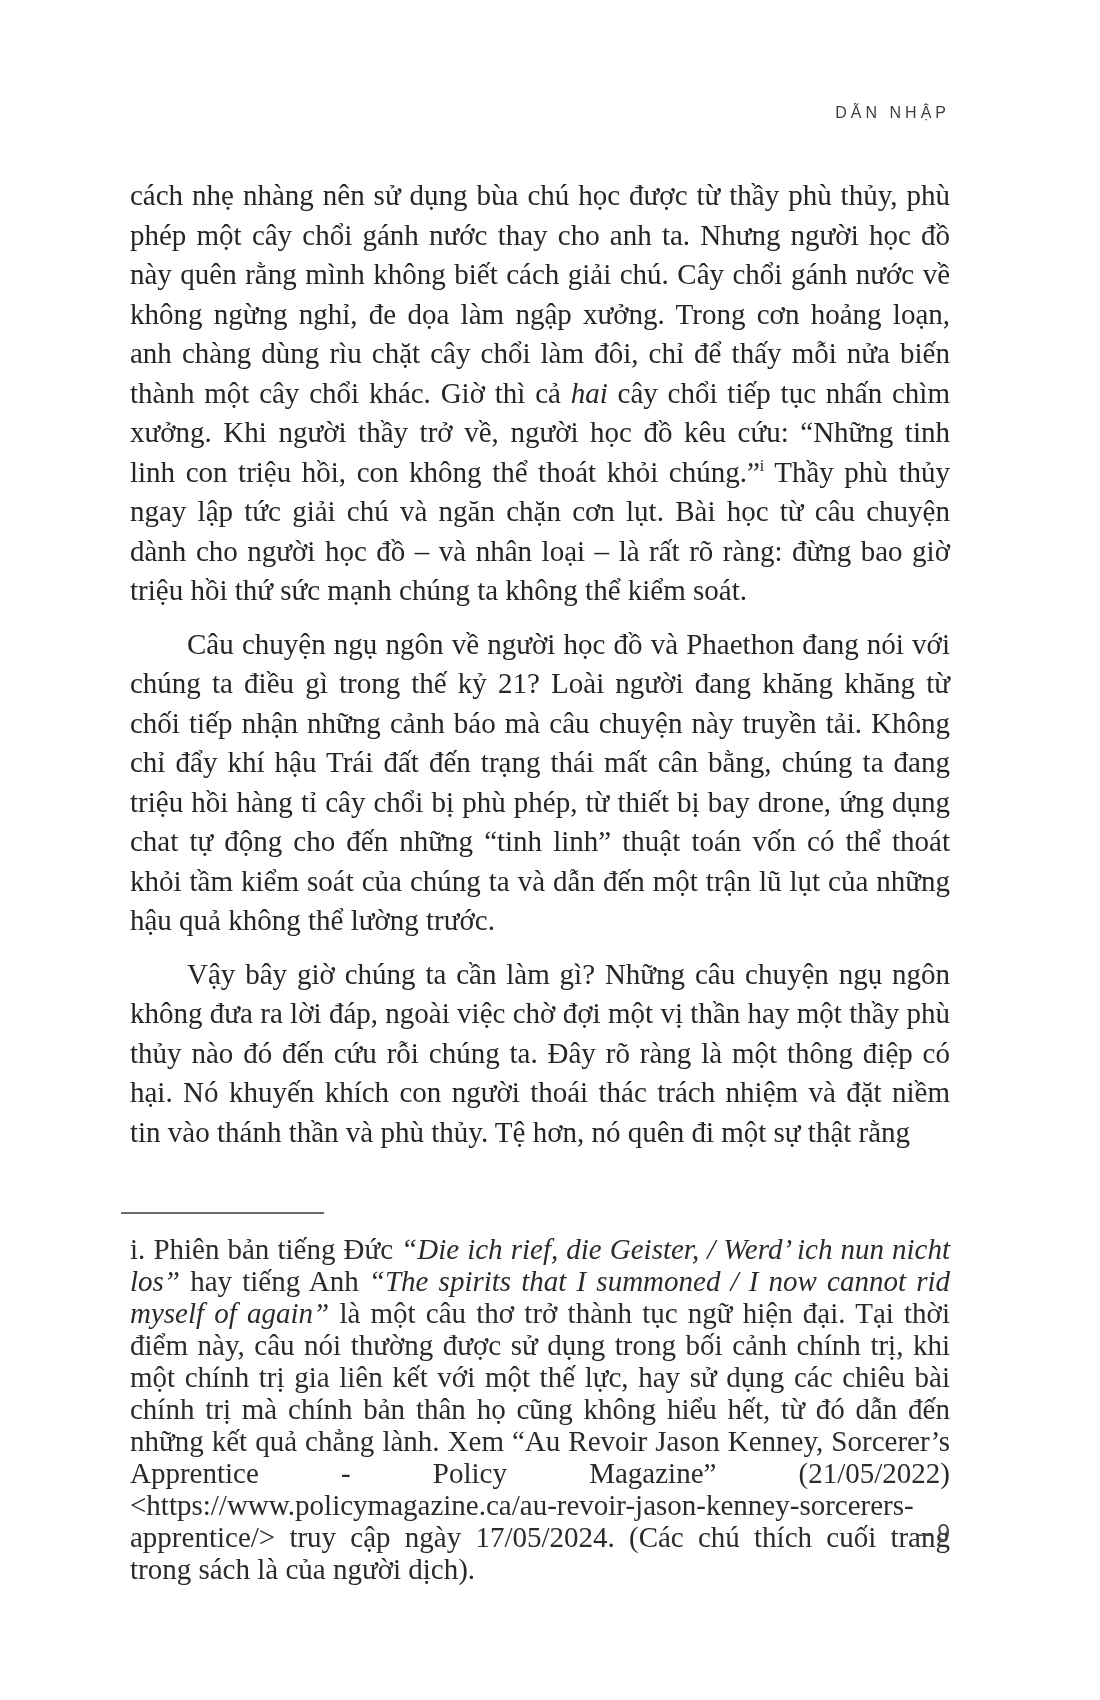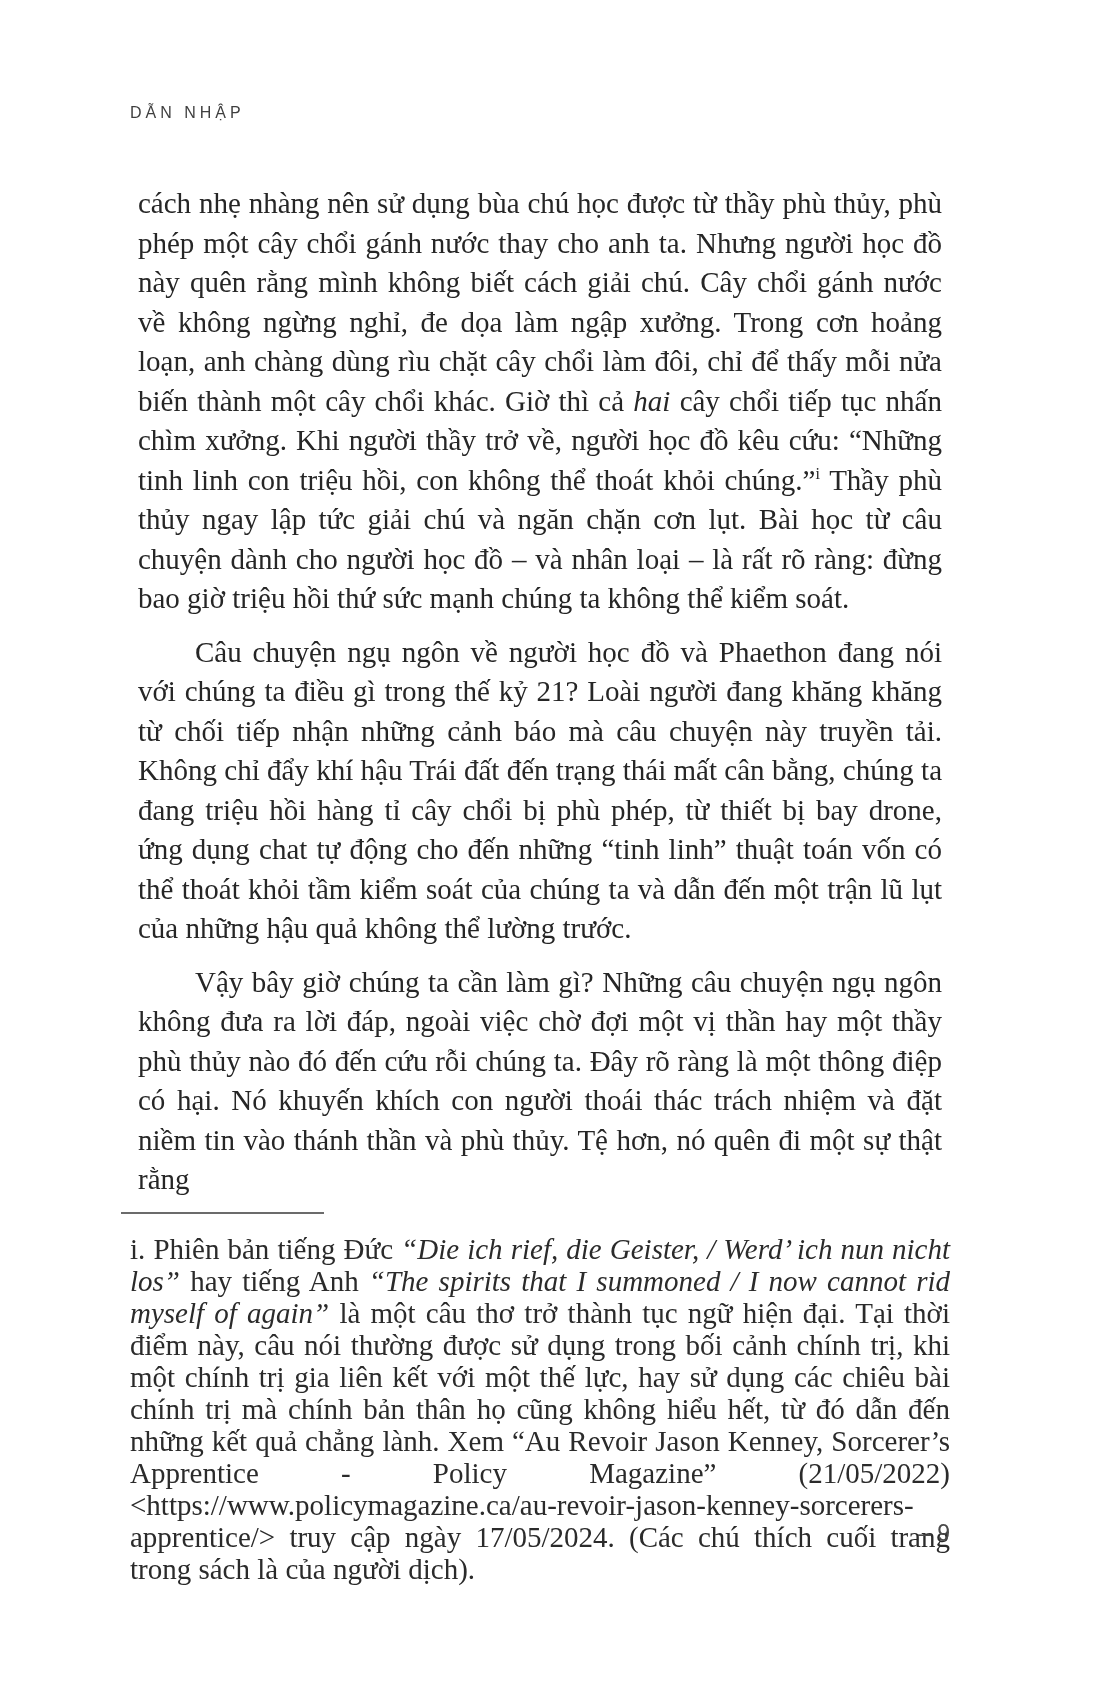--- a/index.html
+++ b/index.html
@@ -10,38 +10,38 @@
     background: #ffffff;
     font-family: "Liberation Serif", "DejaVu Serif", serif;
     color: #262626;
     overflow: hidden;
   }
   .running-header {
     position: absolute;
     top: 104px;
     left: 130px;
     width: 820px;
-    text-align: left;
+    text-align: right;
     font-family: "Liberation Sans", "DejaVu Sans", sans-serif;
     font-size: 16px;
     letter-spacing: 4px;
     font-weight: 400;
     color: #3f3f3f;
   }
   .body-text {
     position: absolute;
     top: 176px;
     left: 130px;
     width: 820px;
     font-size: 29px;
     line-height: 39.5px;
     text-align: justify;
     color: #262626;
   }
-  .para { margin: 8px; }
+  .para { margin: 0; }
   .para + .para { margin-top: 14px; text-indent: 57px; }
   .para em { font-style: italic; }
   .para sup { font-size: 0.55em; line-height: 0; }
   .footnote-rule {
     position: absolute;
     top: 1212px;
     left: 121px;
     width: 203px;
     border-top: 2px solid #6b6b6b;
   }

